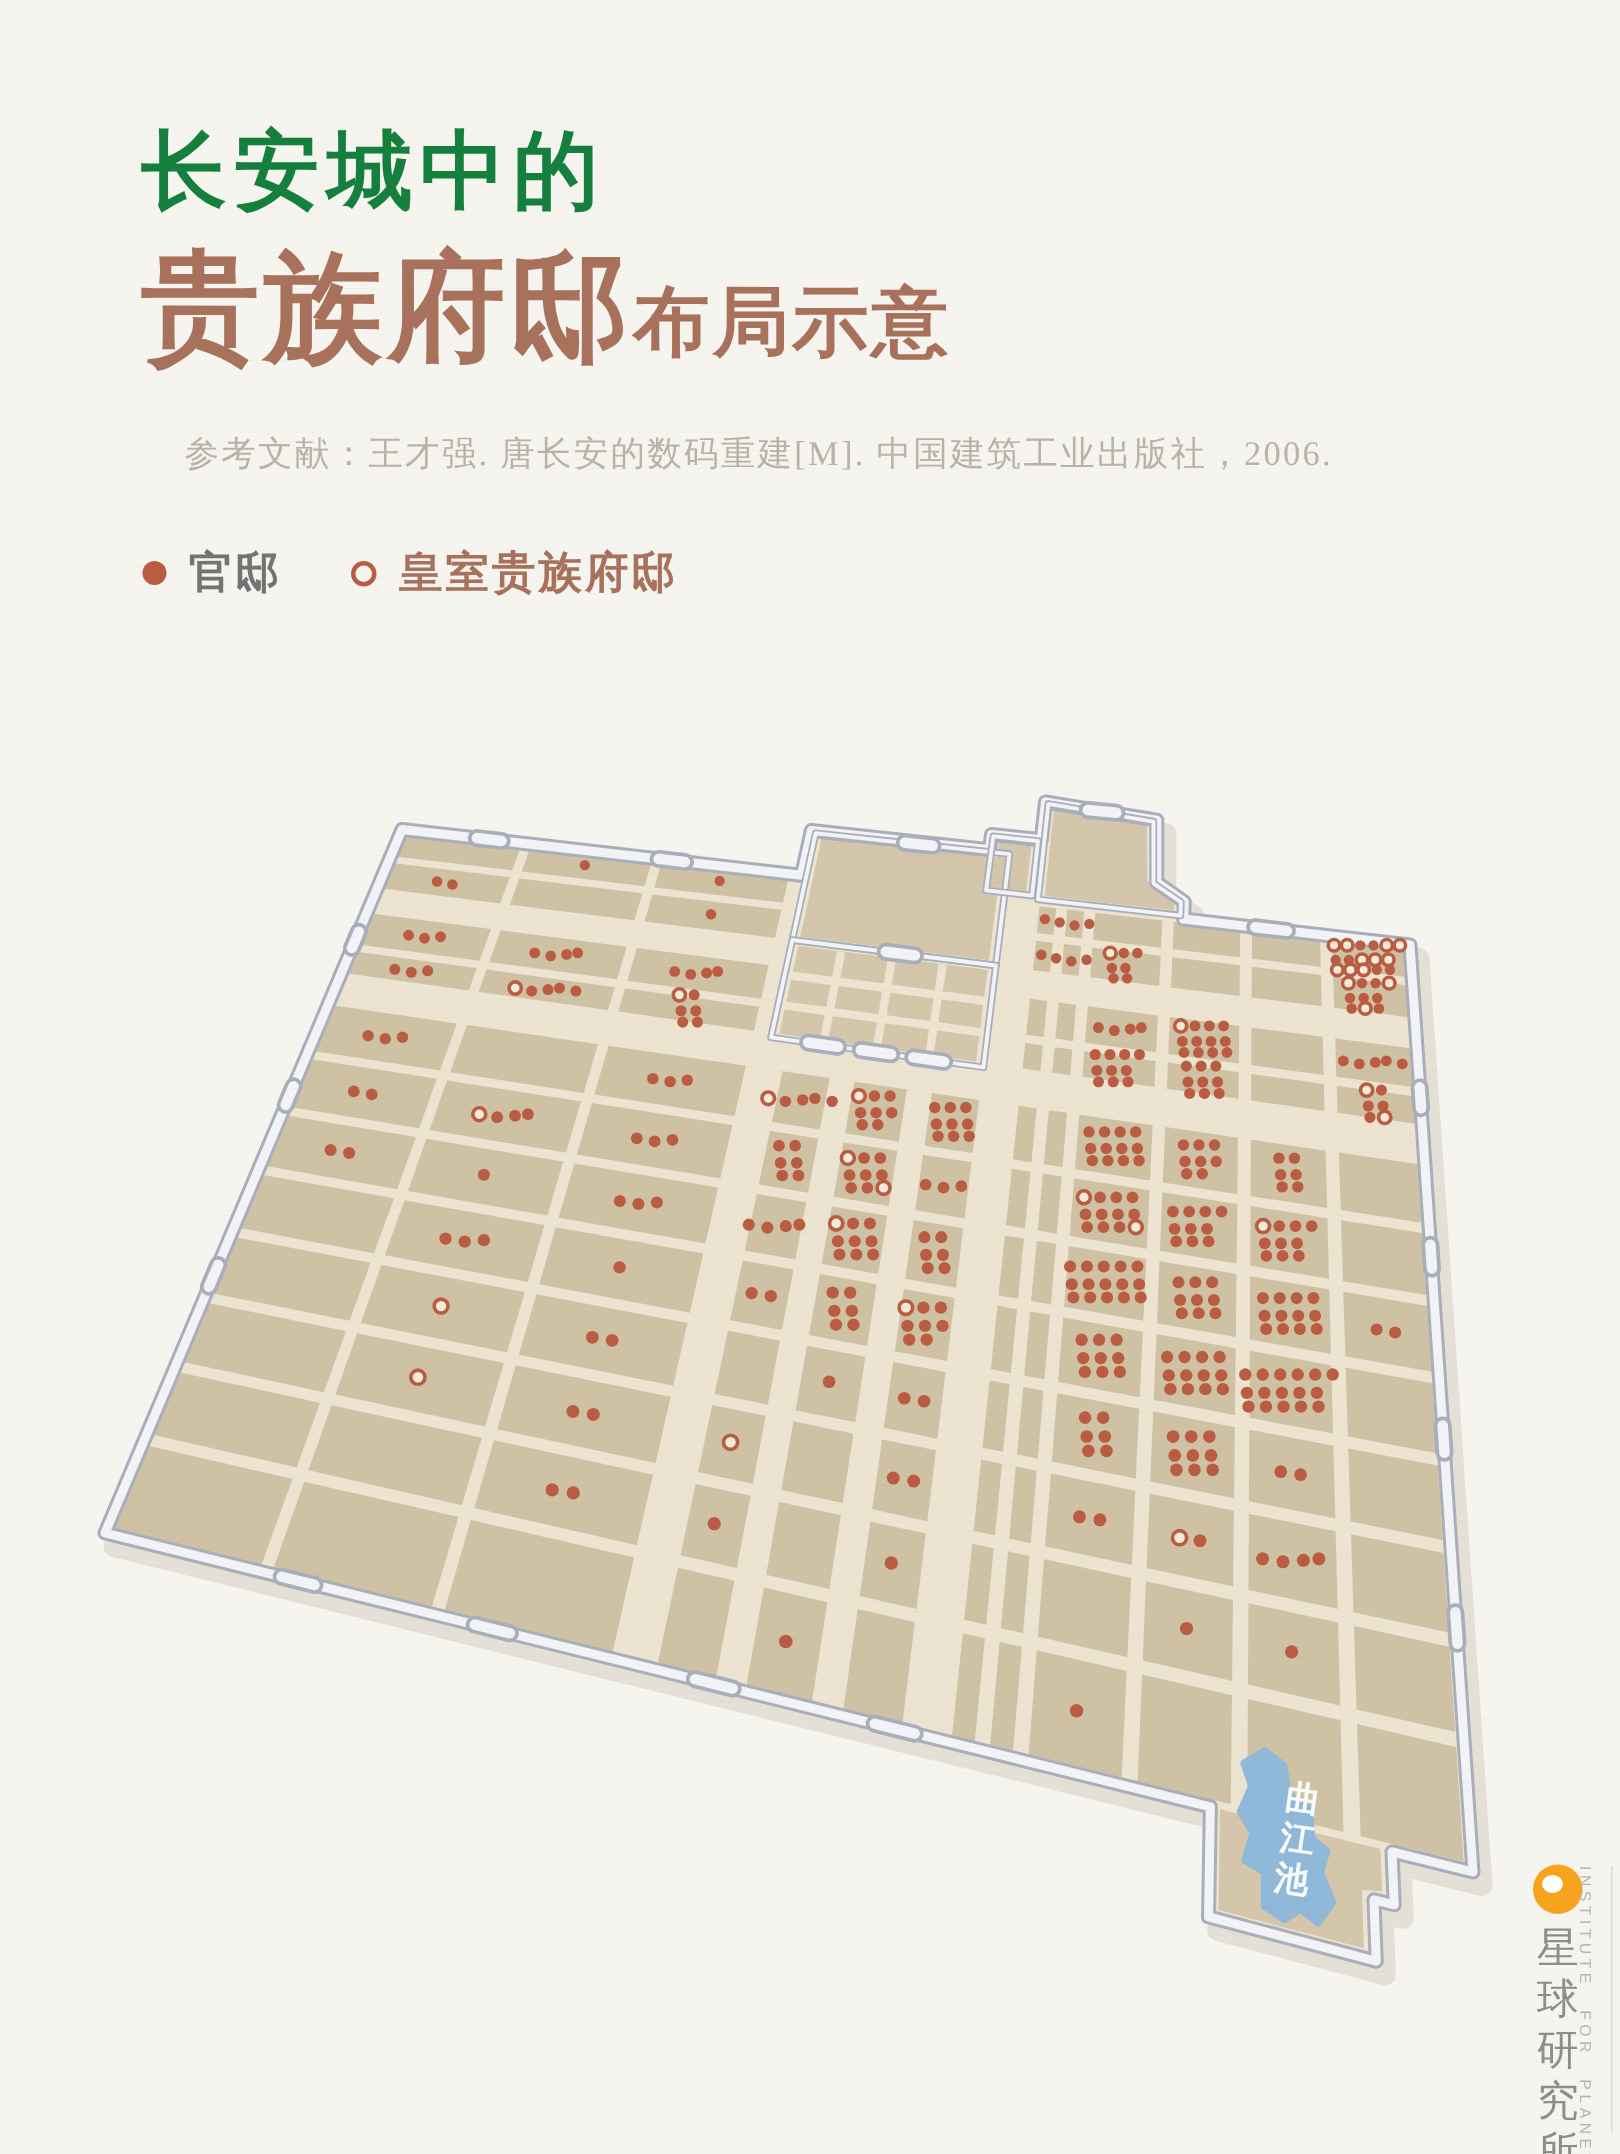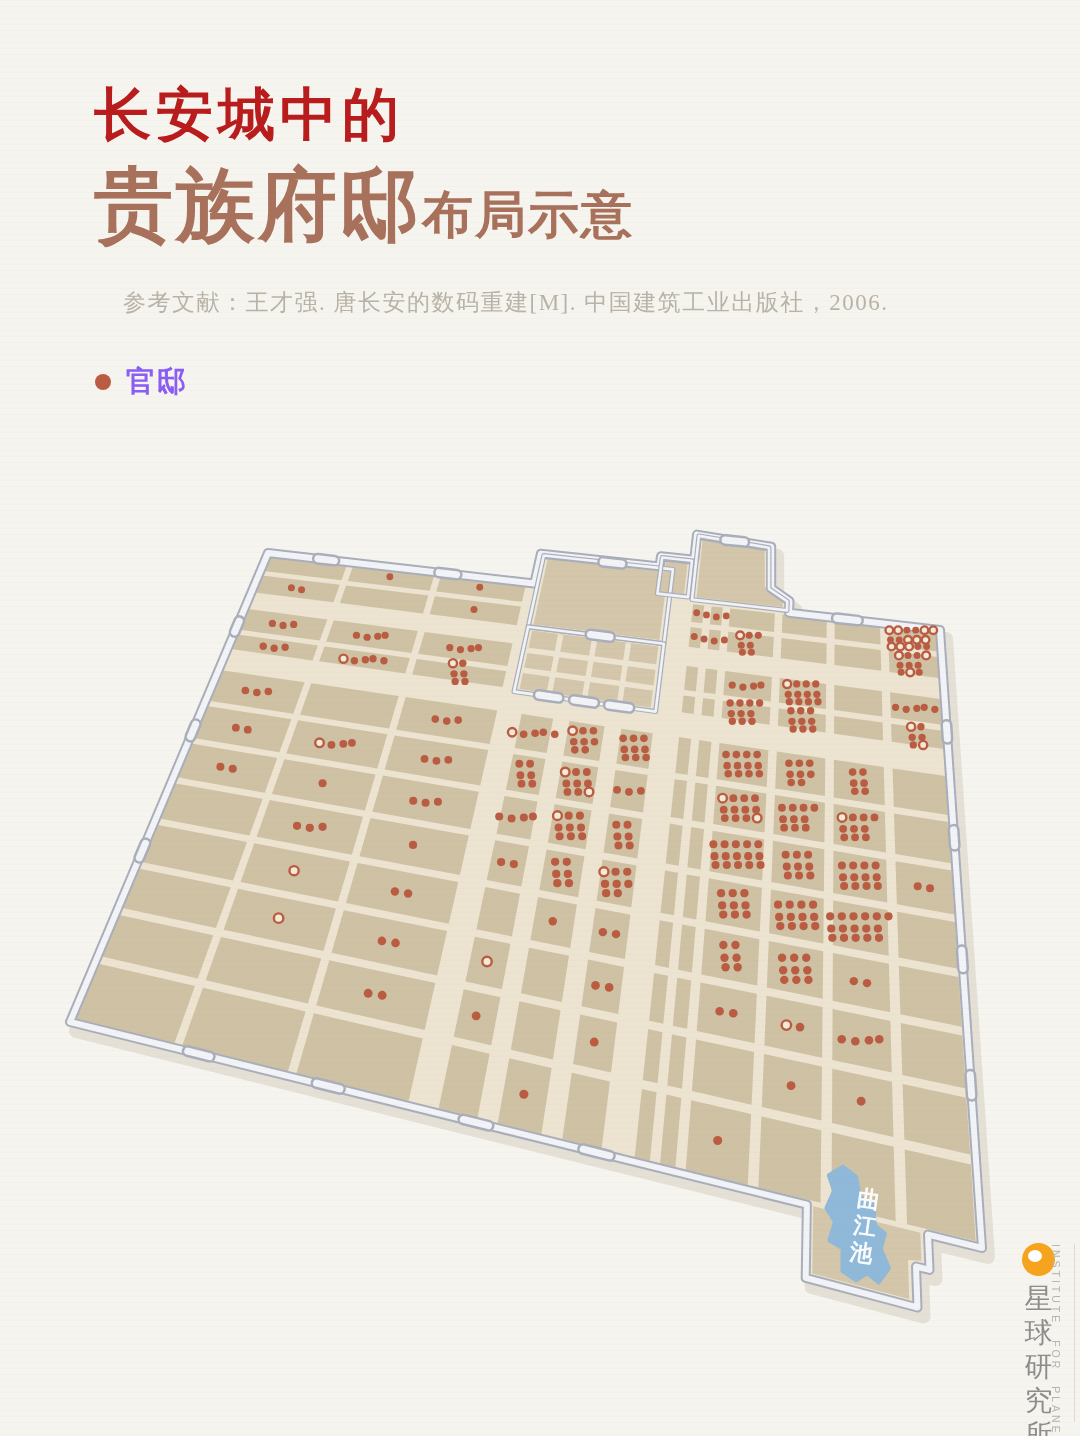--- a/index.html
+++ b/index.html
@@ -629,32 +629,36 @@
       <circle cx="855.3180985782851" cy="1041.2314450661718" r="4.3233999999999995" fill="#ba5c42"></circle>
       <circle cx="868.9363785782851" cy="1040.2314450661718" r="4.3233999999999995" fill="#ba5c42"></circle>
       <circle cx="879.2546585782851" cy="1039.2314450661718" r="4.3233999999999995" fill="#ba5c42"></circle>
       <circle cx="791.0307371722581" cy="1085.6809528437955" r="4.4254" fill="#ba5c42"></circle>
       <circle cx="861.1236777170448" cy="1101.2354491410836" r="4.4254" fill="#ba5c42"></circle>
       <circle cx="717.6987295072311" cy="1140.477674389281" r="4.5382" fill="#ba5c42"></circle>
       <text x="867.6002897558164" y="1207.0214394421234" fill="#ffffff" font-size="23" font-weight="bold" text-anchor="middle" font-family="&quot;Liberation Serif&quot;,&quot;DejaVu Serif&quot;,serif" transform="rotate(8 867.6002897558164 1207.0214394421234)" opacity="0.95"><tspan x="867.6002897558164" dy="0">曲</tspan><tspan x="867.6002897558164" dy="27">江</tspan><tspan x="867.6002897558164" dy="27">池</tspan></text>
     </svg>
 
   <div class="header">
-    <div class="title-l1" style="color: #b91c1c;">长安城中的</div>
+    <div class="title-l1" style="color: #15803d;">长安城中的</div>
     <div class="title-l2" style="color: rgb(168, 113, 92);">
       <span class="big">贵族府邸</span><span class="small">布局示意</span>
     </div>
   </div>
 
   <div class="reference" style="color: rgb(184, 178, 167);">参考文献：王才强. 唐长安的数码重建[M]. 中国建筑工业出版社，2006.</div>
 
   <div class="legend">
     <div class="legend-item">
       <span class="marker-filled" style="background: rgb(186, 92, 66);"></span>
-      <span class="legend-label" style="color: #8b5cf6;">官邸</span>
+      <span class="legend-label" style="color: #737373;">官邸</span>
+    </div>
+    <div class="legend-item">
+      <span class="marker-hollow" style="border-color: rgb(186, 92, 66);"></span>
+      <span class="legend-label" style="color: rgb(168, 113, 92);">皇室贵族府邸</span>
     </div>
   </div>
 
   <div class="brand">
     <div class="brand-logo" style="background: rgb(246, 164, 29);">
       <div class="hole"></div>
     </div>
     <div class="brand-cn" style="color: rgb(141, 141, 141);">星球研究所</div>
     <div class="brand-en" style="color: rgb(182, 180, 176);">INSTITUTE FOR PLANETS</div>
     <div class="brand-rule"></div>

